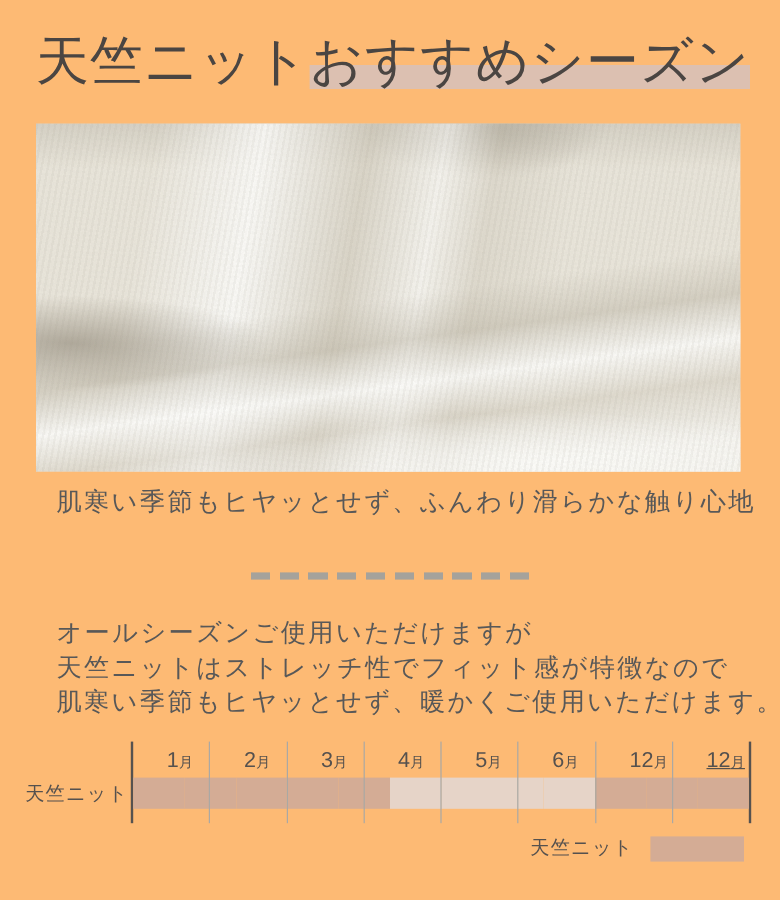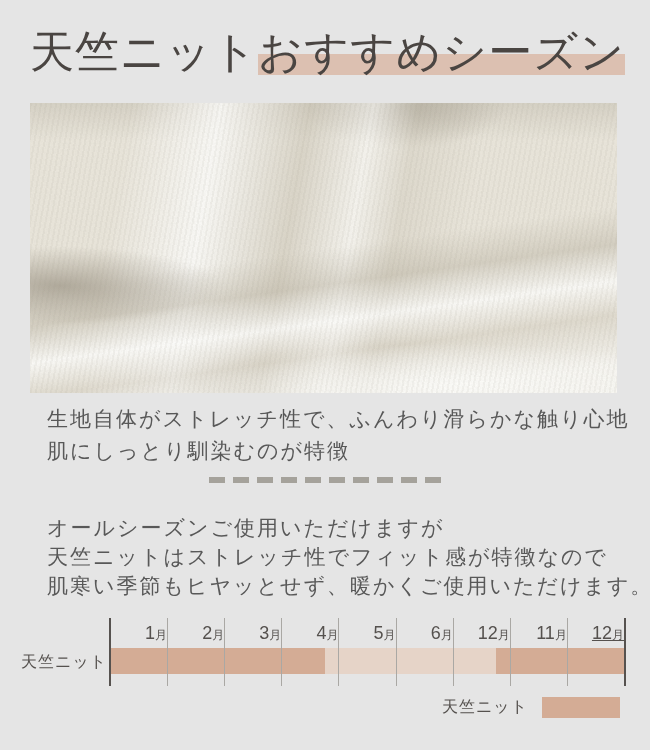--- a/index.html
+++ b/index.html
@@ -1,17 +1,17 @@
 <!DOCTYPE html>
 <html lang="ja" style="--hl: #dcc0b1; --title-color: #4a4542; --text-color: #585858; --table-text: #55514e; --divider: #a5a29b; --outer-line: #56524f; --inner-line: #aaa8a4;"><head>
 <meta charset="utf-8">
 <style>
   html,body{margin:0;padding:0;background:#ffffff;}
   body{font-family:"Liberation Sans","DejaVu Sans",sans-serif;}
-  .page{position:relative;width:650px;height:750px;background:#e5e5e5;overflow:hidden;}
+  .page{position:relative;width:650px;height:750px;background:#fdba74;overflow:hidden;}
 
   
   .title{position:absolute;top:28px;left:30px;margin:0;font-size:44px;line-height:48px;
          font-weight:400;color:var(--title-color);letter-spacing:1px;white-space:nowrap;}
   .title .hl{background:linear-gradient(to bottom,rgba(0,0,0,0) 55%,var(--hl) 55%,var(--hl) 97%,rgba(0,0,0,0) 97%);}
 
   
   .photo{position:absolute;top:103px;left:30px;width:587px;height:290px;background-color:#ebe7dc;
     background-image:
       repeating-linear-gradient(100deg,rgba(150,145,130,0.08) 0 2px,rgba(255,255,255,0) 2px 5px),
@@ -35,21 +35,21 @@
 
   
   .season{position:absolute;top:618px;left:0;width:650px;height:68px;}
   .row-label{position:absolute;left:21px;top:34px;font-size:16px;letter-spacing:1px;color:var(--table-text);white-space:nowrap;}
   .grid{position:absolute;left:109px;top:0;width:517px;height:68px;box-sizing:border-box;
         border-left:2px solid var(--outer-line);border-right:2px solid var(--outer-line);}
   .bar{position:absolute;left:0;top:30px;width:100%;height:26px;display:flex;z-index:1;}
   .bar-seg{flex:1 1 0;}
   .cols{position:absolute;inset:0;display:flex;z-index:2;}
   .month-cell{flex:1 1 0;box-sizing:border-box;border-right:1px solid var(--inner-line);
-              text-align:right;padding-top:5px;color:var(--table-text);white-space:nowrap;}
+              text-align:left;padding-top:5px;color:var(--table-text);white-space:nowrap;padding-left:28px;}
   .month-cell:last-child{border-right:none;text-decoration:underline;}
   .m-num{font-size:18px;}
   .m-suffix{font-size:12px;}
 
   
   .legend{position:absolute;top:697px;left:0;width:620px;display:flex;justify-content:flex-end;align-items:center;gap:14px;}
   .legend-label{font-size:16px;letter-spacing:1px;color:var(--table-text);}
   .legend-swatch{display:inline-block;width:78px;height:21px;}
 </style>
 </head>
@@ -62,21 +62,21 @@
   <div class="photo">
     <svg xmlns="http://www.w3.org/2000/svg">
       <filter id="melange">
         <feTurbulence type="fractalNoise" baseFrequency="0.55" numOctaves="2" seed="7" result="n"></feTurbulence>
         <feColorMatrix in="n" type="matrix" values="0 0 0 0 0.42  0 0 0 0 0.41  0 0 0 0 0.38  0 0 0 0.9 0"></feColorMatrix>
       </filter>
       <rect width="100%" height="100%" filter="url(#melange)" opacity="0.16"></rect>
     </svg>
   </div>
 
-  <p class="para intro"><span>生地自体がストレッチ性で、ふんわり滑らかな触り心地</span><br><span>肌にしっとり馴染むのが特徴</span></p>
+  <p class="para intro"><span>肌寒い季節もヒヤッとせず、ふんわり滑らかな触り心地</span><br></p>
 
   <div class="divider"></div>
 
   <p class="para desc"><span>オールシーズンご使用いただけますが</span><br><span>天竺ニットはストレッチ性でフィット感が特徴なので</span><br><span>肌寒い季節もヒヤッとせず、暖かくご使用いただけます。</span></p>
 
   <div class="season">
     <div class="row-label">天竺ニット</div>
     <div class="grid">
       <div class="bar">
           <div class="bar-seg" style="background: rgb(212, 172, 149);"></div>
@@ -93,21 +93,20 @@
           <div class="bar-seg" style="background: rgb(212, 172, 149);"></div>
         </div>
       <div class="cols">
           <div class="month-cell"><span class="m-num">1</span><span class="m-suffix">月</span></div>
           <div class="month-cell"><span class="m-num">2</span><span class="m-suffix">月</span></div>
           <div class="month-cell"><span class="m-num">3</span><span class="m-suffix">月</span></div>
           <div class="month-cell"><span class="m-num">4</span><span class="m-suffix">月</span></div>
           <div class="month-cell"><span class="m-num">5</span><span class="m-suffix">月</span></div>
           <div class="month-cell"><span class="m-num">6</span><span class="m-suffix">月</span></div>
           <div class="month-cell"><span class="m-num">12</span><span class="m-suffix">月</span></div>
-          <div class="month-cell"><span class="m-num">11</span><span class="m-suffix">月</span></div>
           <div class="month-cell"><span class="m-num">12</span><span class="m-suffix">月</span></div>
         </div>
     </div>
   </div>
 
   <div class="legend">
     <span class="legend-label">天竺ニット</span>
     <span class="legend-swatch" style="background: rgb(212, 172, 149);"></span>
   </div>
 

